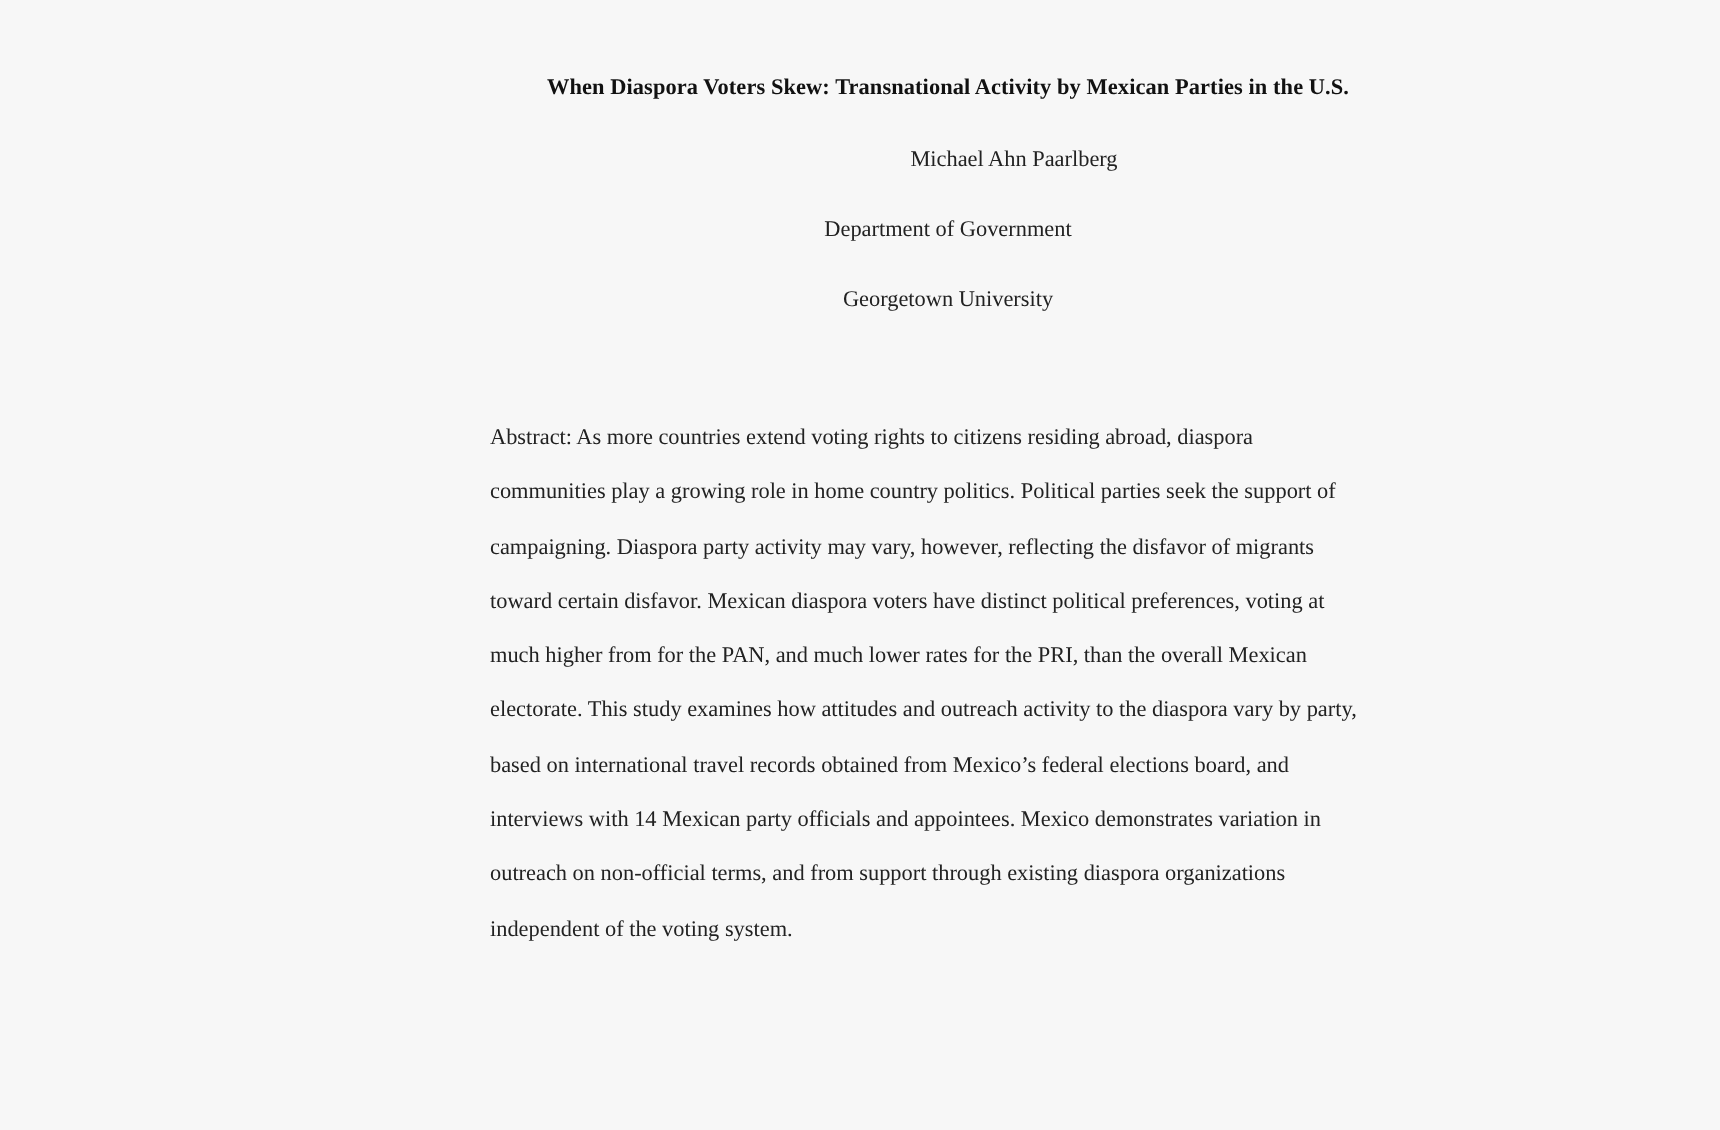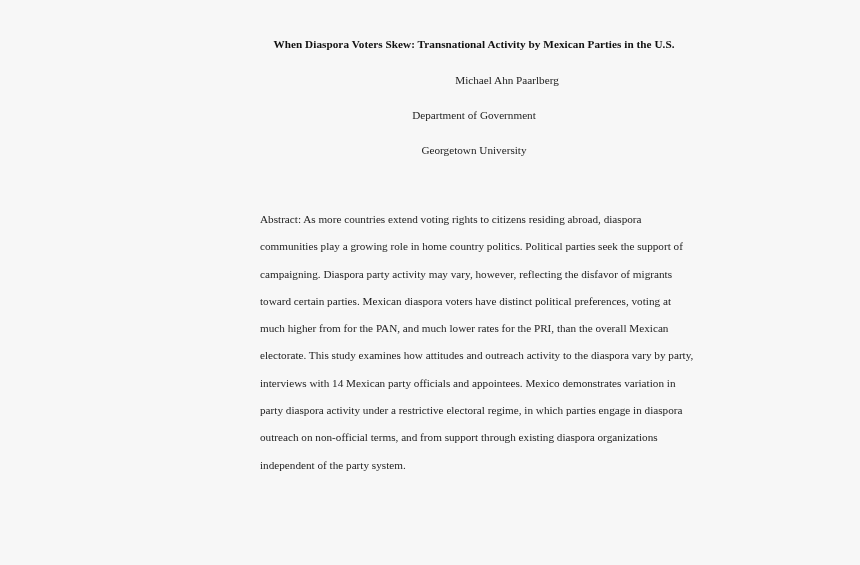--- a/index.html
+++ b/index.html
@@ -37,21 +37,21 @@
     .center-line {
       position: absolute;
       left: 0;
       width: 860px;
       text-align: center;
       font-size: 11.2px;
       color: #222;
     }
     .abstract {
       position: absolute;
-      left: 216px;
+      left: 201px;
       top: 212px;
       width: 470px;
       font-size: 11.2px;
       color: #222;
     }
     .abstract-line {
       height: 27.3px;
       line-height: 14px;
       white-space: nowrap;
     }
@@ -62,21 +62,21 @@
 <div class="page">
   <div class="title">When Diaspora Voters Skew: Transnational Activity by Mexican Parties in the U.S.</div>
   <div class="center-line" style="top:74px;padding-left:33px;">Michael Ahn Paarlberg</div>
   <div class="center-line" style="top:109px;">Department of Government</div>
   <div class="center-line" style="top:144px;text-align:center;">Georgetown University</div>
 
   <div class="abstract">
     <div class="abstract-line">Abstract: As more countries extend voting rights to citizens residing abroad, diaspora</div>
     <div class="abstract-line">communities play a growing role in home country politics. Political parties seek the support of</div>
     <div class="abstract-line">campaigning. Diaspora party activity may vary, however, reflecting the disfavor of migrants</div>
-    <div class="abstract-line">toward certain parties. Mexican diaspora voters have distinct political preferences, voting at</div>
+    <div class="abstract-line">toward certain disfavor. Mexican diaspora voters have distinct political preferences, voting at</div>
     <div class="abstract-line">much higher from for the PAN, and much lower rates for the PRI, than the overall Mexican</div>
     <div class="abstract-line">electorate. This study examines how attitudes and outreach activity to the diaspora vary by party,</div>
+    <div class="abstract-line">based on international travel records obtained from Mexico’s federal elections board, and</div>
     <div class="abstract-line">interviews with 14 Mexican party officials and appointees. Mexico demonstrates variation in</div>
-    <div class="abstract-line">party diaspora activity under a restrictive electoral regime, in which parties engage in diaspora</div>
     <div class="abstract-line">outreach on non-official terms, and from support through existing diaspora organizations</div>
-    <div class="abstract-line">independent of the party system.</div>
+    <div class="abstract-line">independent of the voting system.</div>
   </div>
 </div>
 
 </body></html>

